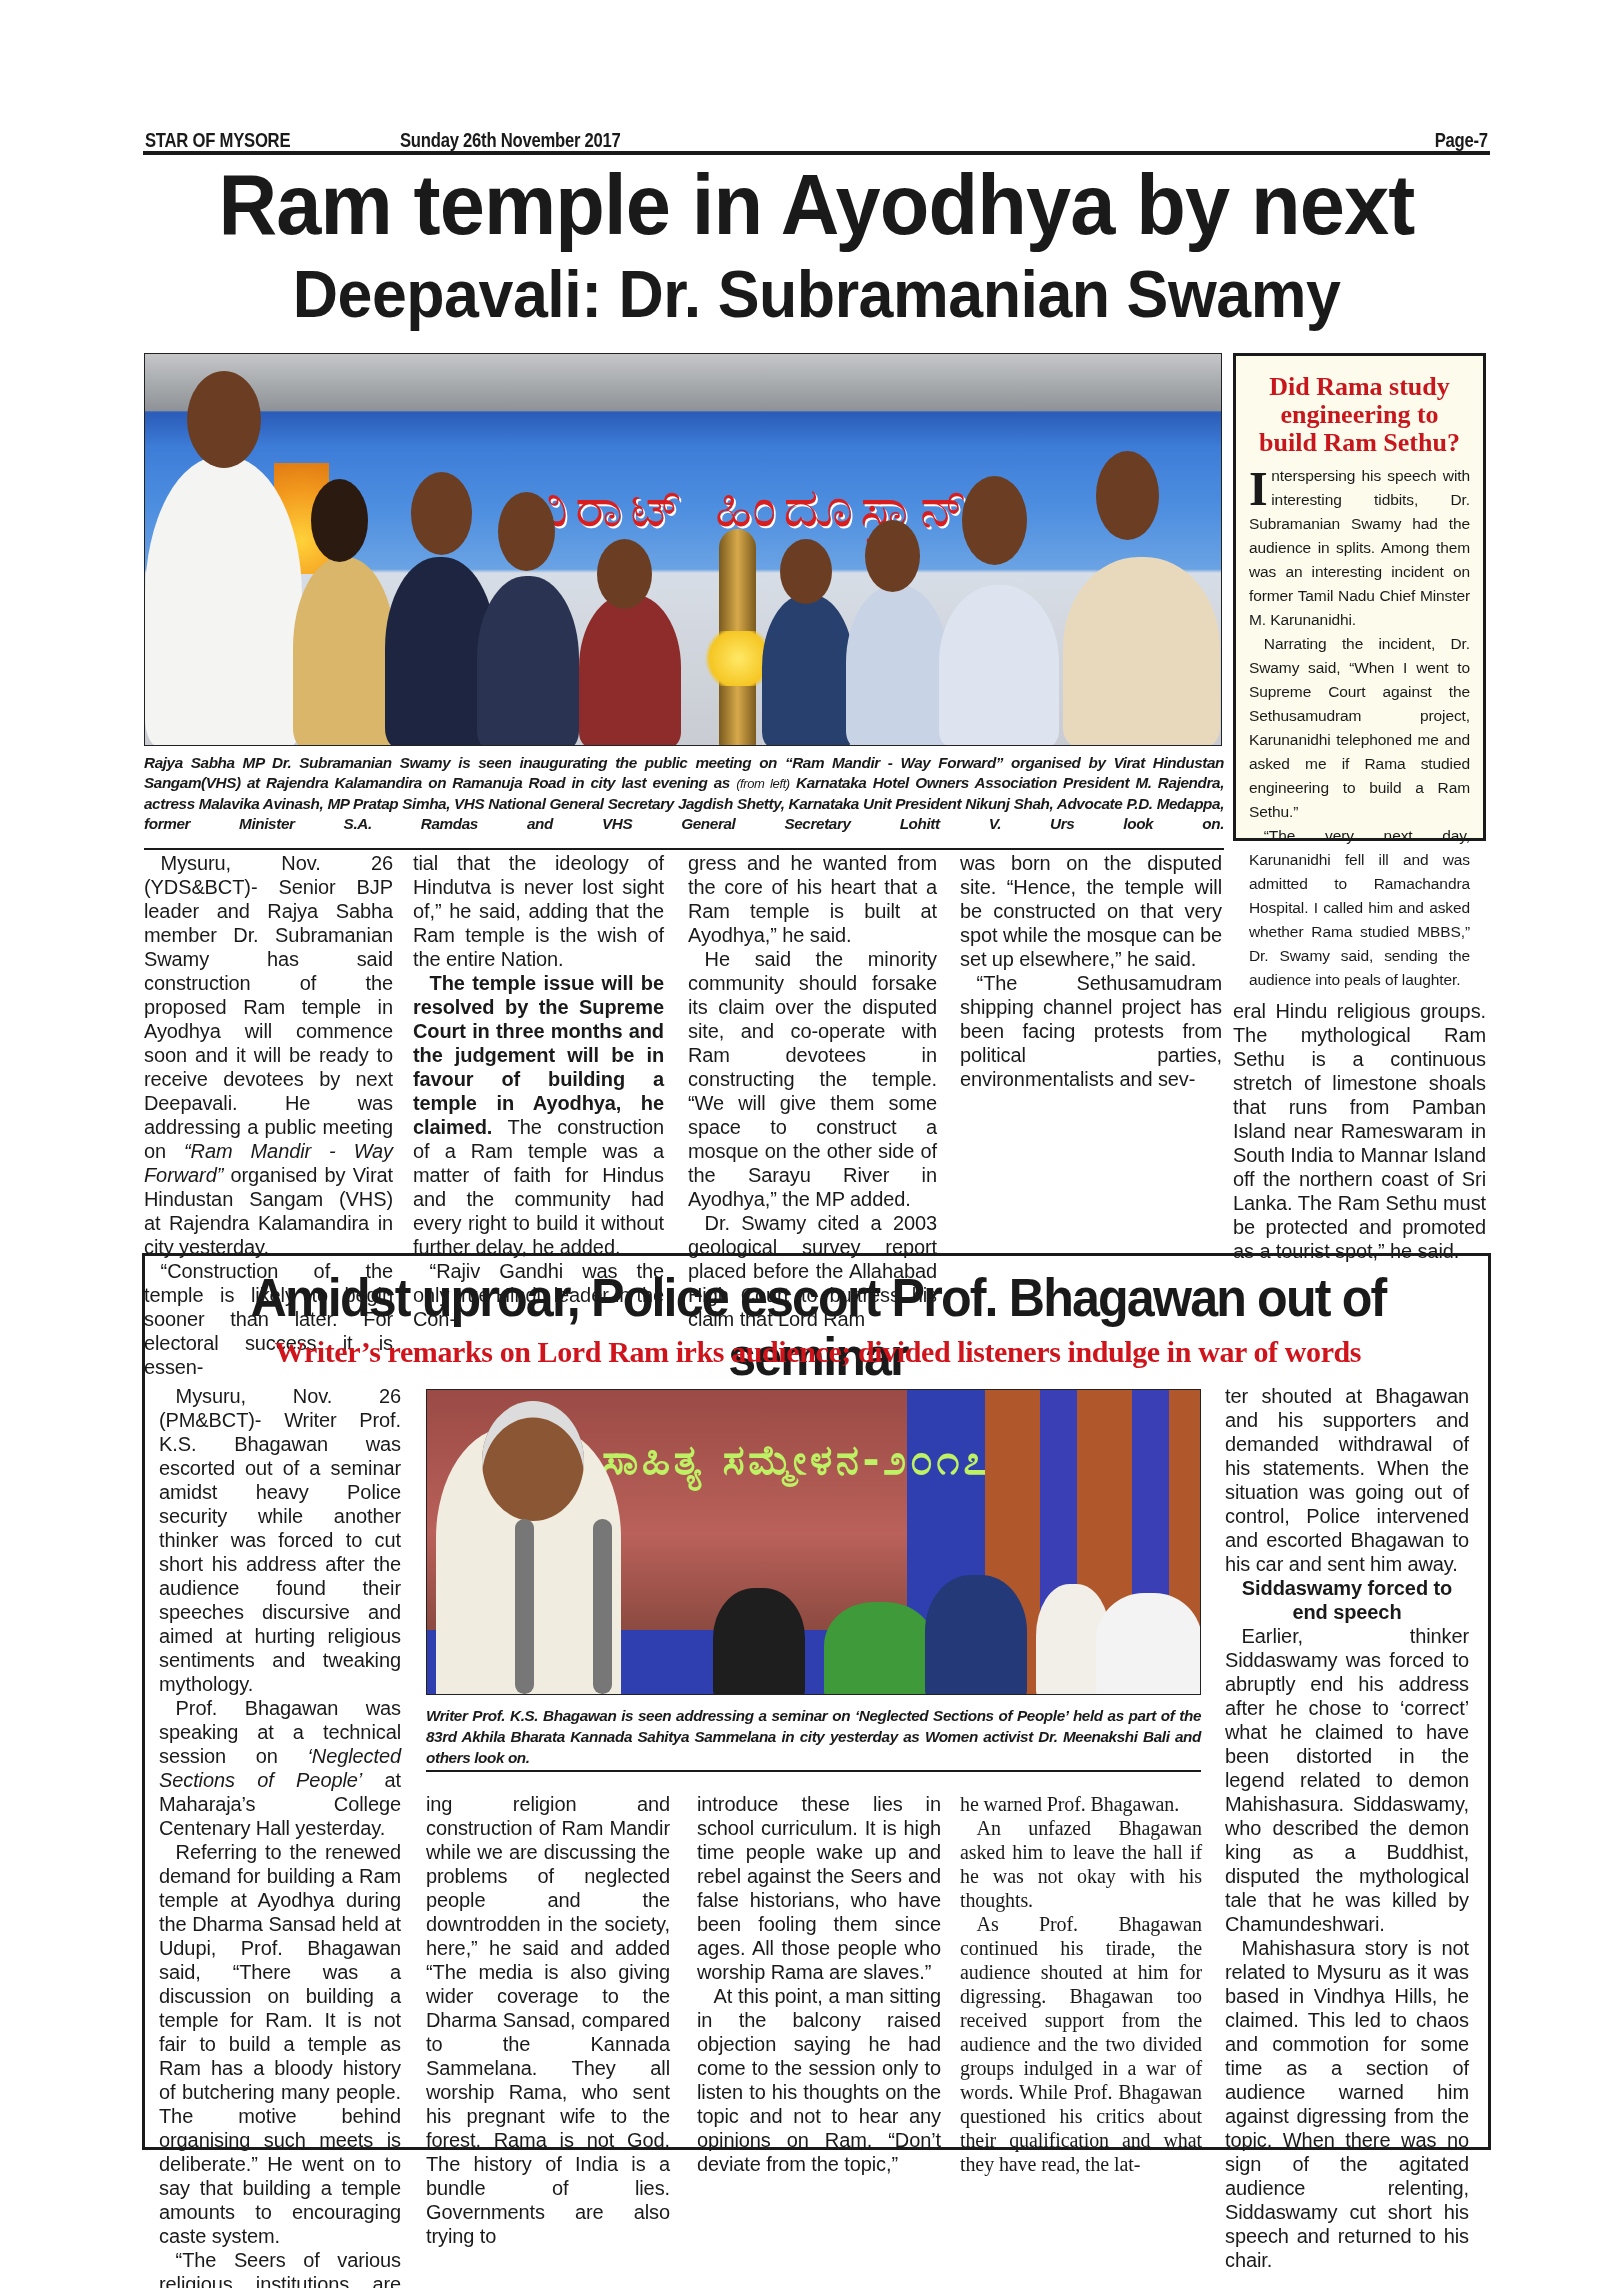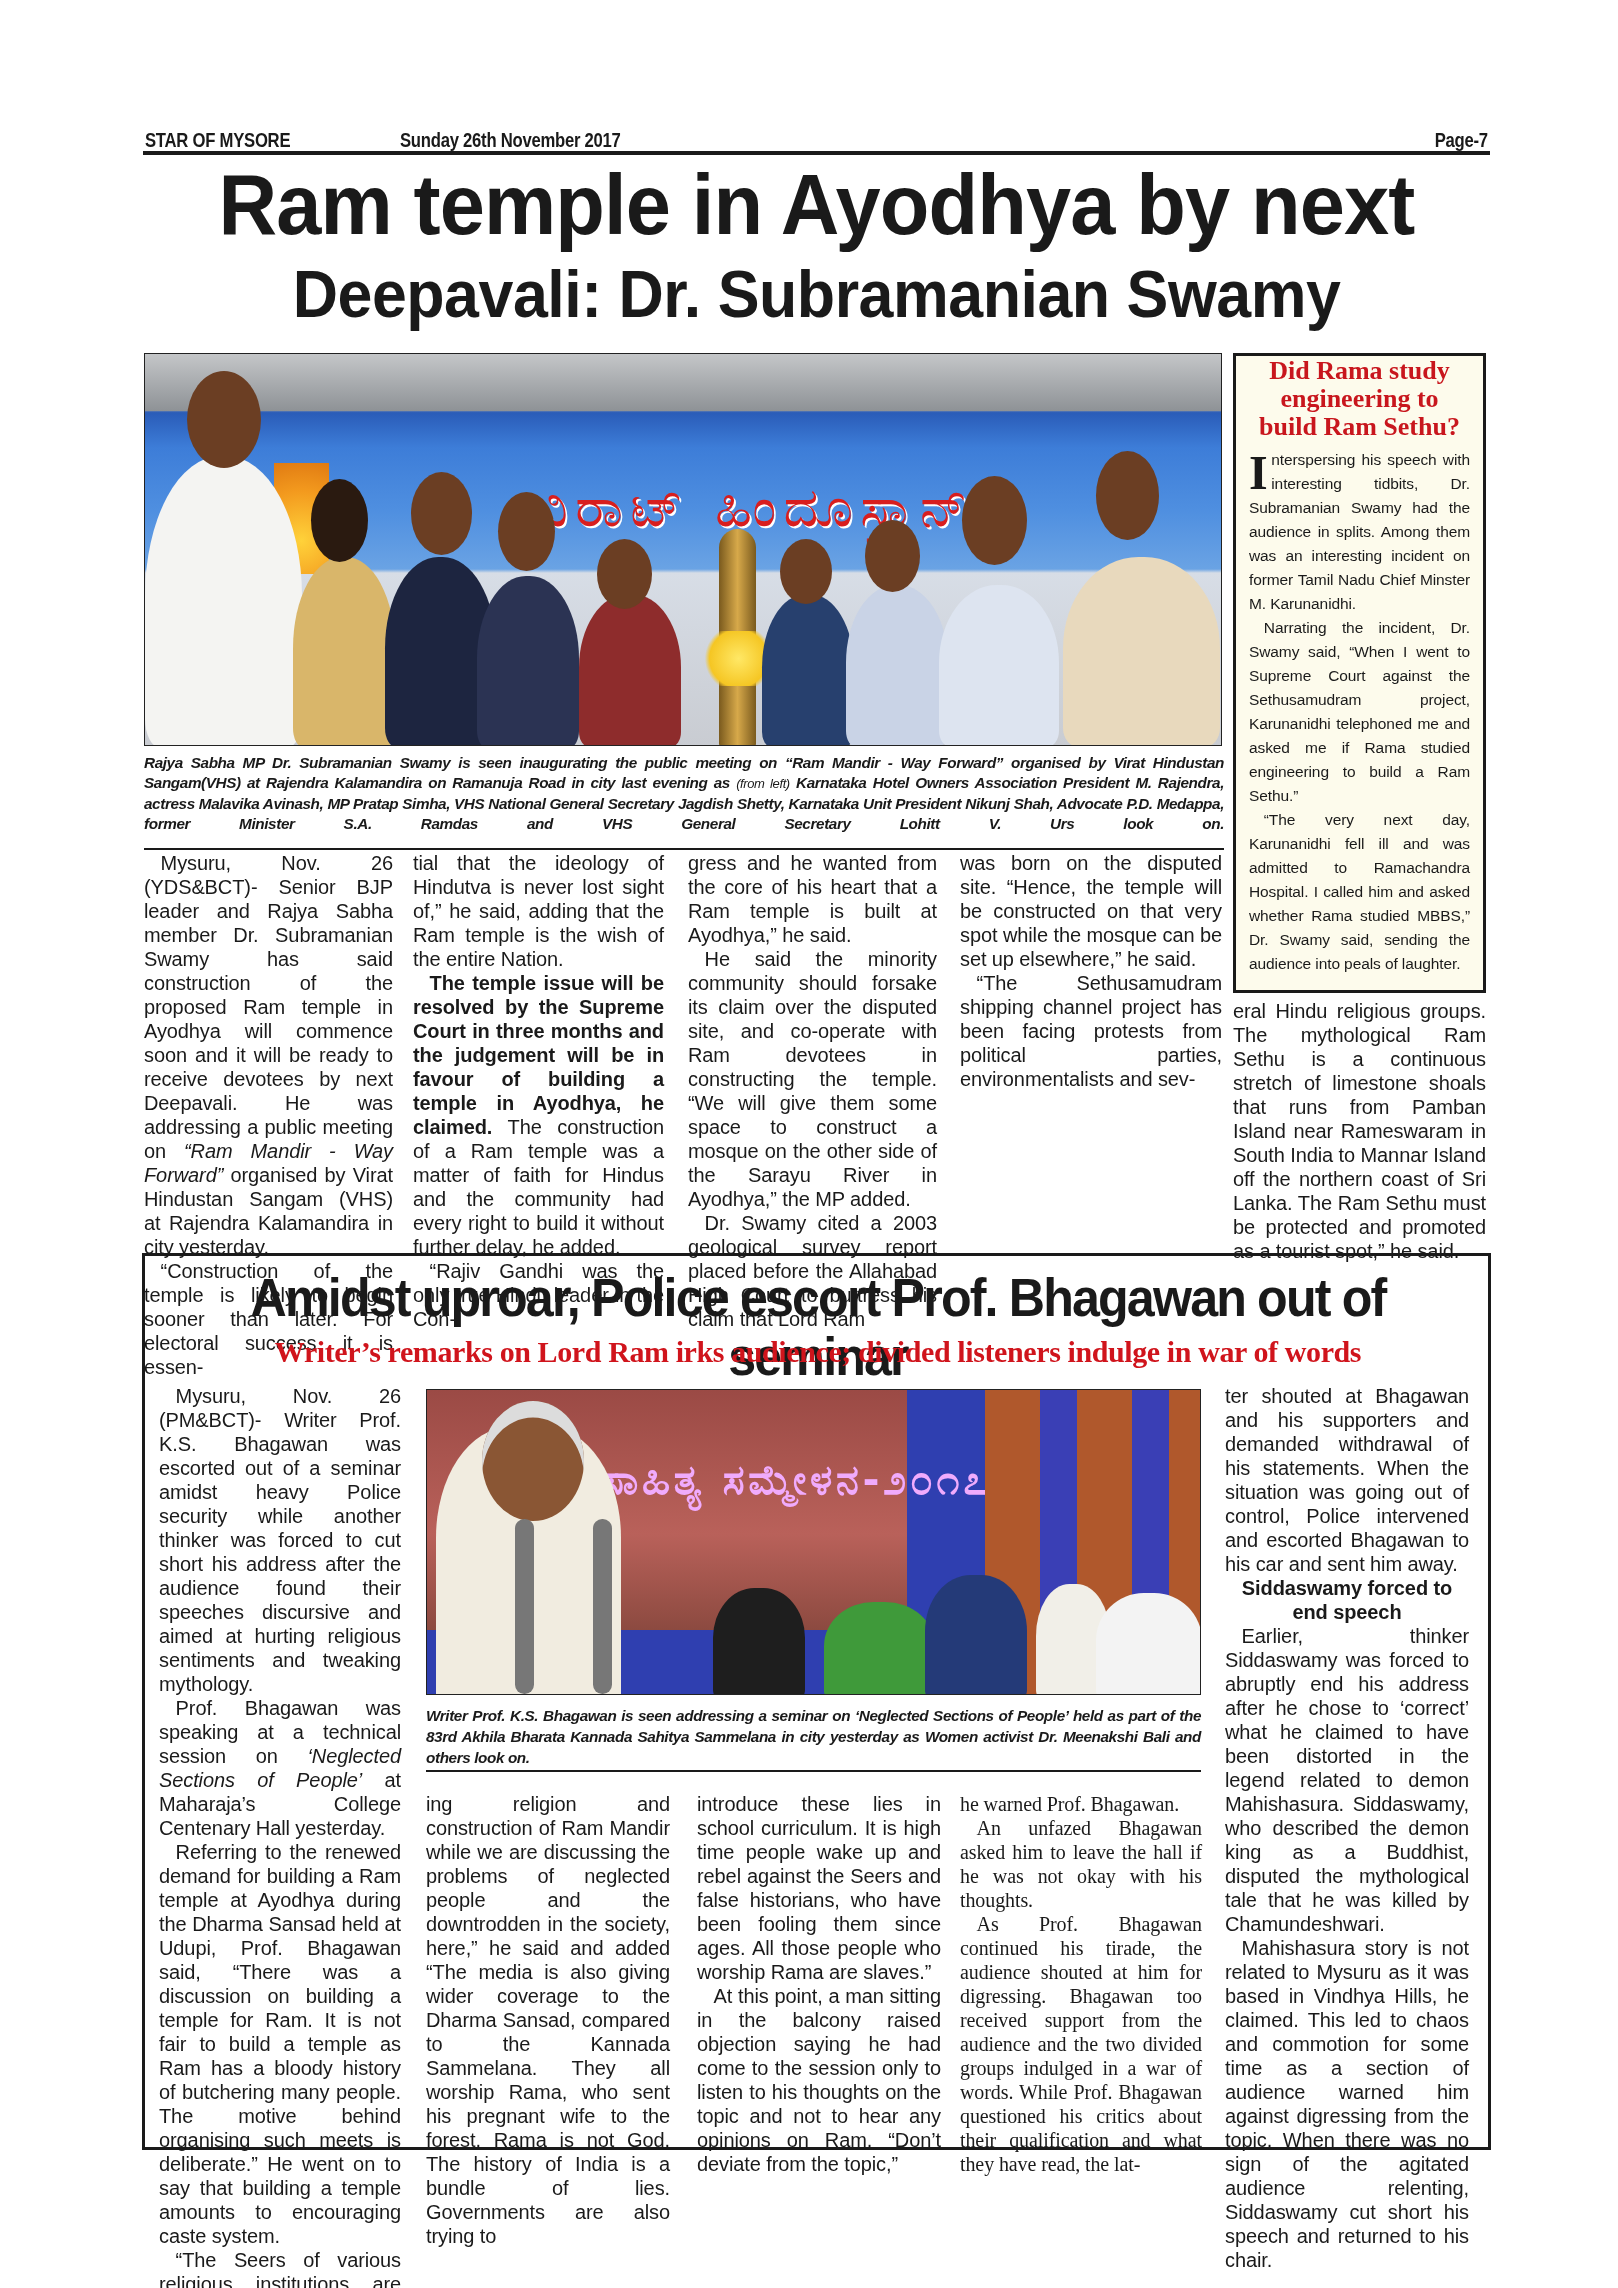--- a/index.html
+++ b/index.html
@@ -28,34 +28,34 @@
 
   .caption1 { position: absolute; left: 144px; top: 753px; width: 1080px; font-family: "Liberation Sans", sans-serif; font-style: italic; font-weight: bold; font-size: 15.3px; line-height: 20px; text-align: justify; text-align-last: justify; letter-spacing: -0.4px; border-bottom: 2.8px solid #1a1a1a; padding-bottom: 14px; }
   .caption1 .small { font-weight: normal; font-size: 13px; }
 
   .col { position: absolute; font-family: "Liberation Sans", sans-serif; font-size: 20px; line-height: 24px; text-align: justify; letter-spacing: -0.1px; }
   .col p { text-indent: 16.6px; }
   .col p.noindent { text-indent: 0; }
   .col b { font-weight: bold; }
   .col i { font-style: italic; }
 
-  .sidebar { position: absolute; left: 1233px; top: 353px; width: 253px; height: 640px; border: 3.7px solid #1a1a1a; background: #fdfbec; padding: 1px 13px 0 13px; }
+  .sidebar { position: absolute; left: 1233px; top: 353px; width: 253px; height: 488px; border: 3.7px solid #1a1a1a; background: #fdfbec; padding: 17px 13px 0 13px; }
   .sidebar h3 { font-family: "Liberation Serif", serif; font-weight: bold; font-size: 26px; line-height: 28px; color: #c8161d; text-align: center; margin-bottom: 7.4px; }
   .sidebar .body { font-family: "Liberation Sans", sans-serif; font-size: 15.5px; line-height: 24px; text-align: justify; letter-spacing: -0.1px; }
   .sidebar .body p { text-indent: 14.8px; }
   .sidebar .body p.first { text-indent: 0; }
   .dropcap { float: left; font-family: "Liberation Serif", serif; font-weight: bold; font-size: 48px; line-height: 41px; margin: 3.7px 3.7px 0 0; color: #1a1a1a; }
 
   .box2 { position: absolute; left: 142px; top: 1253px; width: 1349px; height: 897px; border: 3.7px solid #1a1a1a; }
   .hl3 { position: absolute; left: 146px; top: 1268px; width: 1344px; text-align: center; font-family: "Liberation Sans", sans-serif; font-weight: bold; font-size: 54px; line-height: 59px; letter-spacing: -2px; transform: scaleX(0.93); }
   .sub3 { position: absolute; left: 146px; top: 1333px; width: 1344px; text-align: center; font-family: "Liberation Serif", serif; font-weight: bold; font-size: 30px; line-height: 37px; color: #d0141c; letter-spacing: -0.4px; }
 
   .photo2 { position: absolute; left: 426px; top: 1389px; width: 775px; height: 306px; border: 1.8px solid #222; overflow: hidden; background: #2f3fb0; }
   .photo2 .wall { position:absolute; left:0; top:0; width:480px; height:240px; background: linear-gradient(180deg,#9b4a45 0%,#b9615a 60%,#8c4a40 100%); }
-  .photo2 .wall-text { position:absolute; left:175px; top:46px; font-size:41px; font-weight:bold; color:#f0abfc; font-family:"DejaVu Sans", sans-serif; letter-spacing: 3.7px; margin-top: 20px; }
+  .photo2 .wall-text { position:absolute; left:175px; top:46px; font-size:41px; font-weight:bold; color:#bef264; font-family:"DejaVu Sans", sans-serif; letter-spacing: 3.7px; }
   .photo2 .wood { position:absolute; left:558px; top:0; width:217px; height:305px; background: repeating-linear-gradient(90deg,#b0582c 0 55px,#3a3fb5 55px 92px); }
   .photo2 .speaker { position:absolute; left:9.2px; top:37px; width:185px; height:277px; background:#f1ece0; border-radius: 40% 40% 0 0; }
   .photo2 .speaker-head { position:absolute; left:55px; top:11px; width:102px; height:120px; background:#8a5634; border-radius:50%; box-shadow: inset 0 16.6px 0 #dcdcdc; }
   .photo2 .mic { position:absolute; width:18.5px; height:175px; background:#777; border-radius:9.2px; }
   .photo2 .audience { position:absolute; border-radius: 45% 45% 8% 8%; }
 
   .caption2 { position: absolute; left: 426px; top: 1705px; width: 775px; font-family: "Liberation Sans", sans-serif; font-style: italic; font-weight: bold; font-size: 15.3px; line-height: 21px; text-align: justify; letter-spacing: -0.4px; border-bottom: 2.8px solid #1a1a1a; padding-bottom: 1.8px; }
 
   .subhead { text-align: center; font-weight: bold; text-indent: 0 !important; }
 </style>

